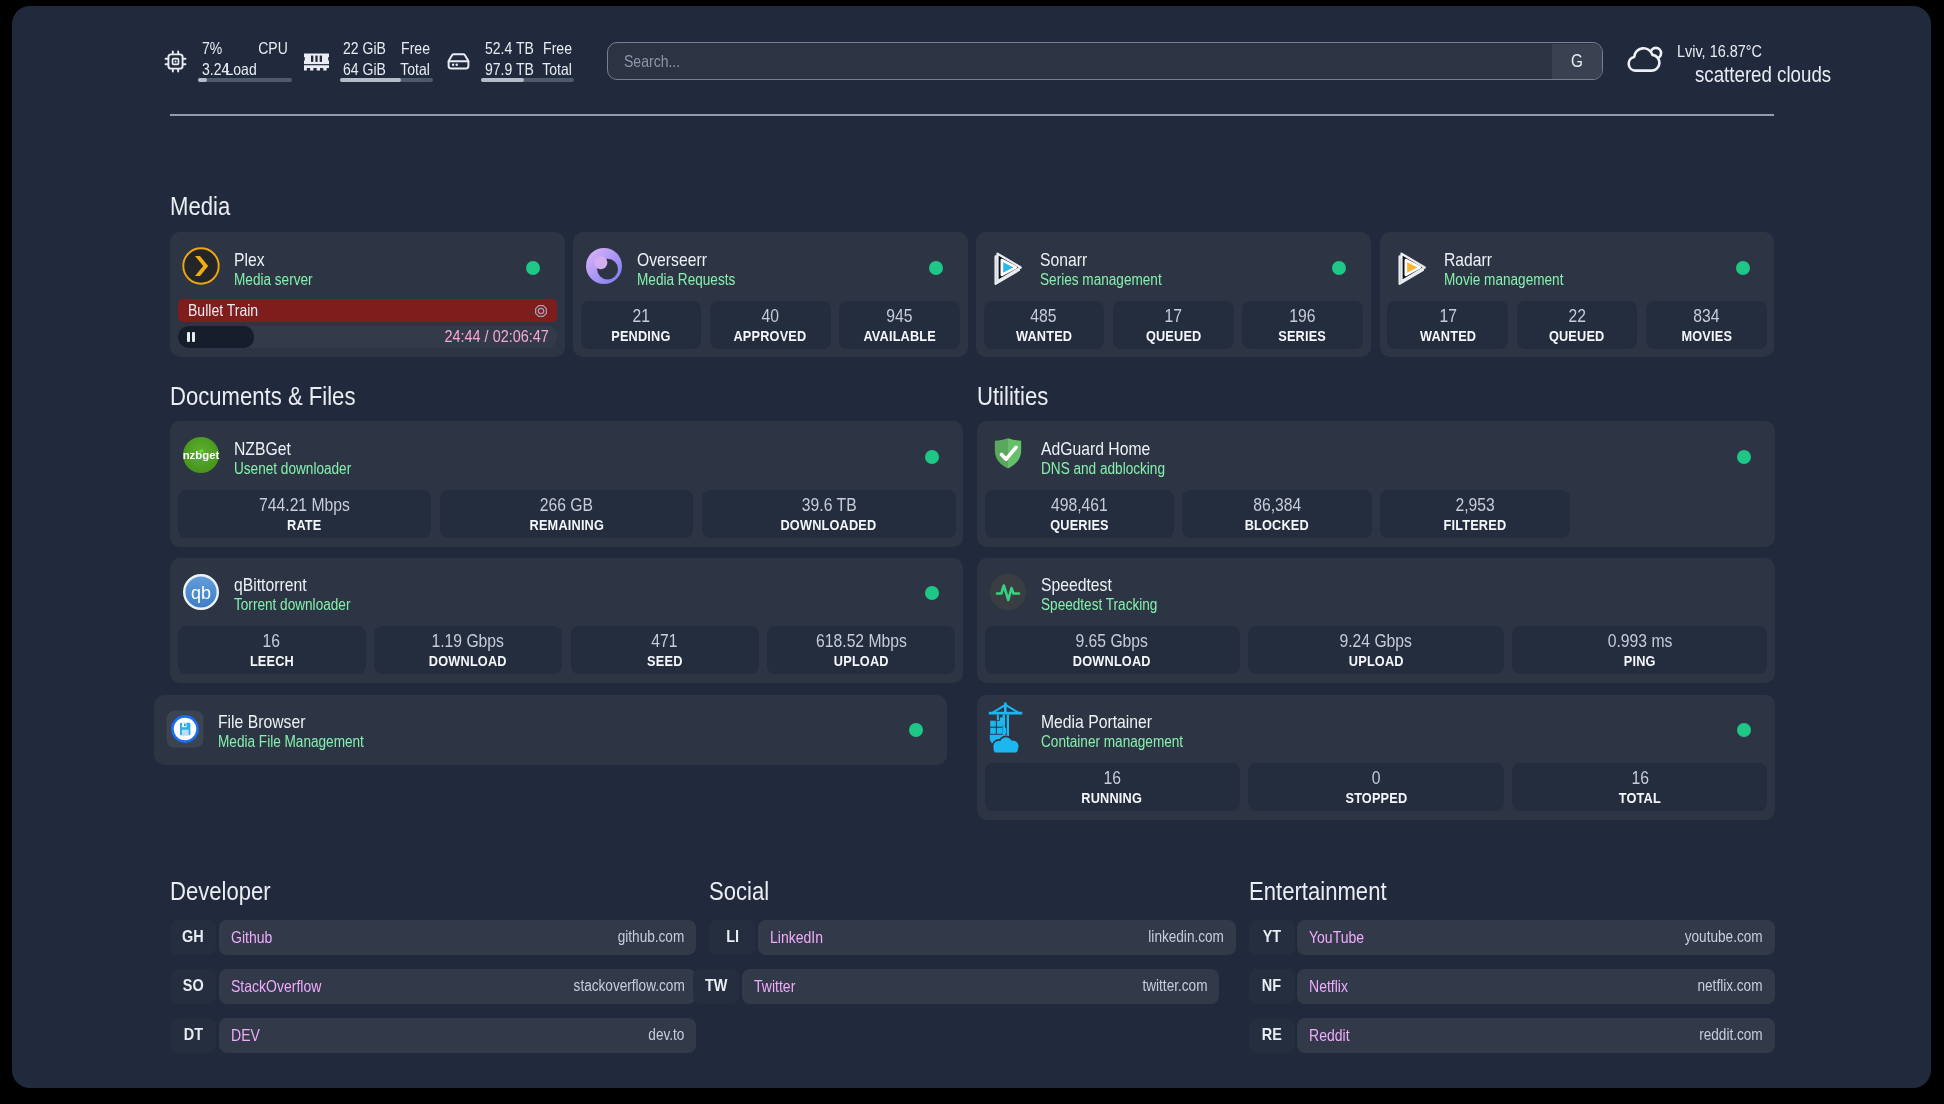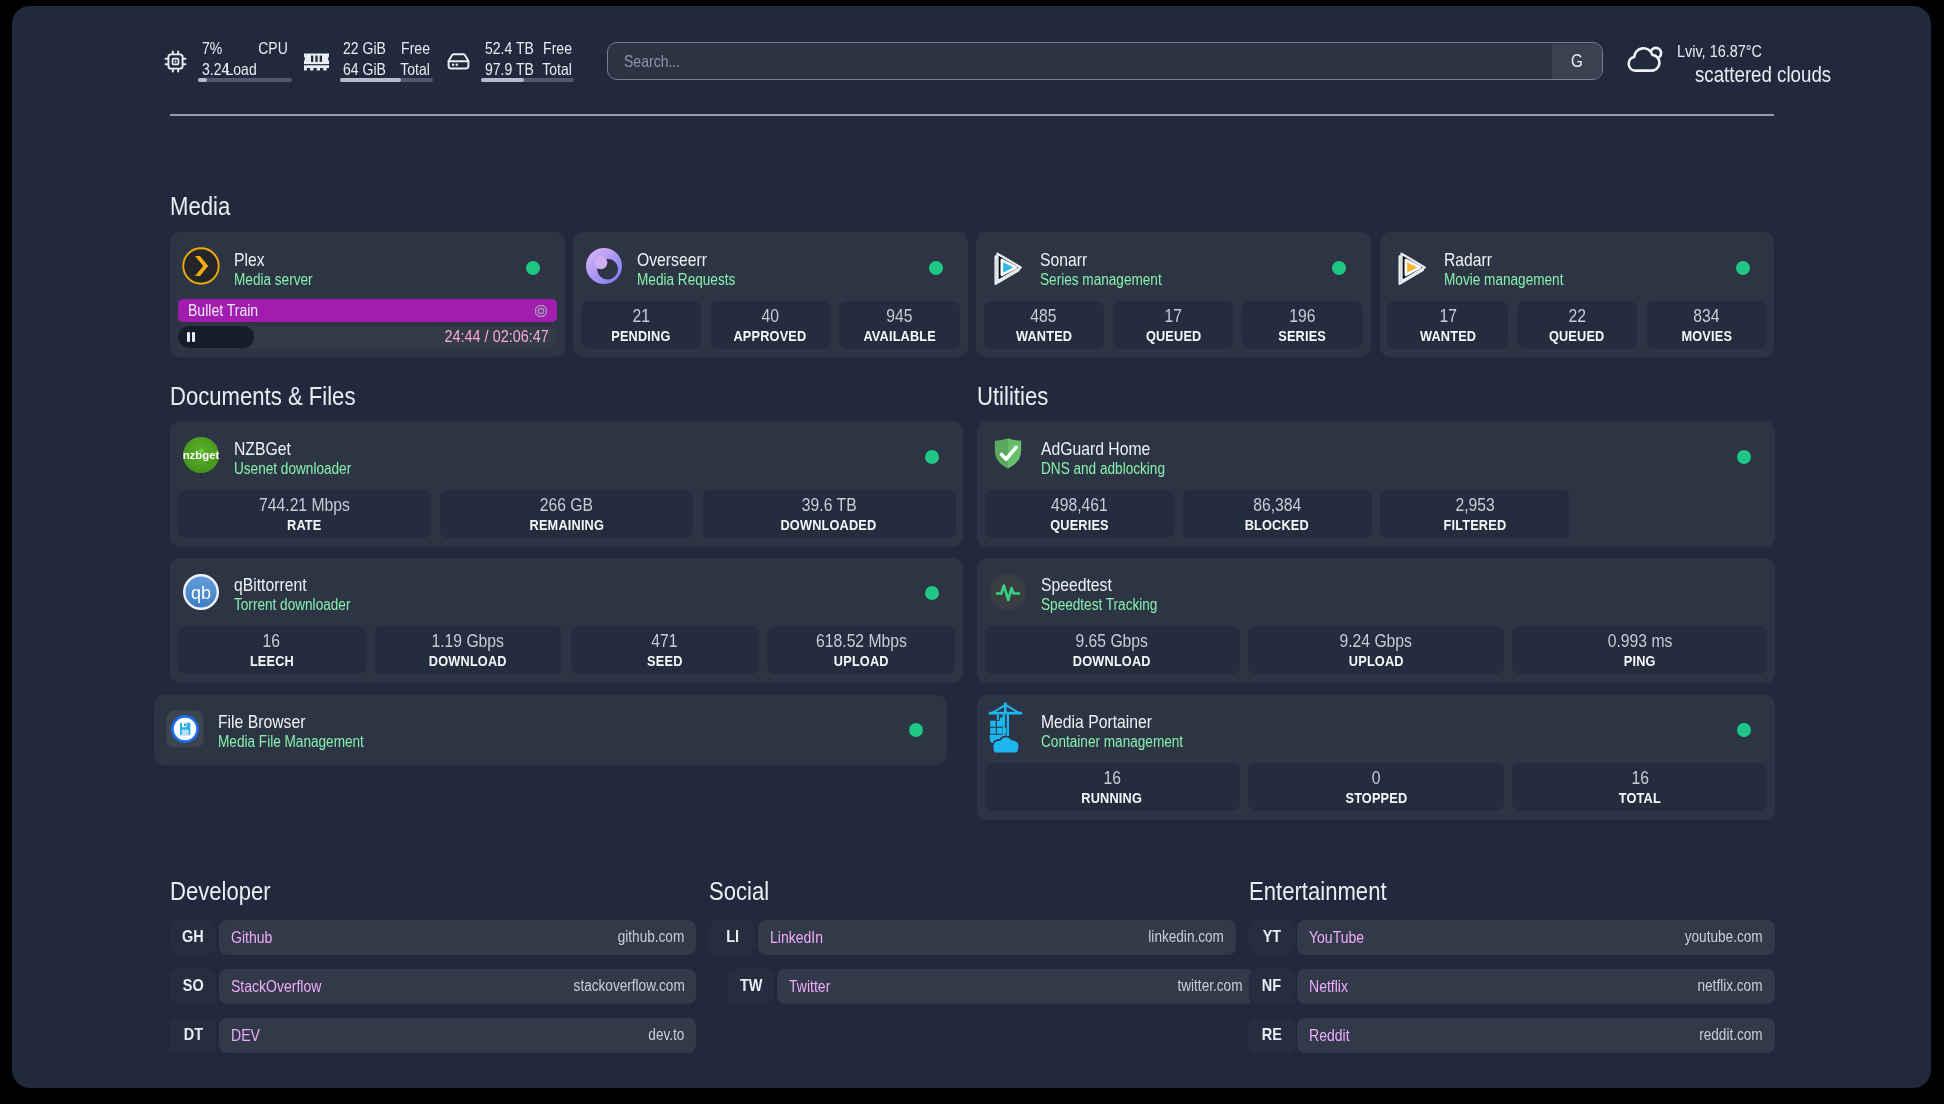--- a/index.html
+++ b/index.html
@@ -103,21 +103,21 @@
 <div class="h1" style="left:170px;top:191px"><span class="tx">Media</span></div>
 
 <div class="card" style="left:170px;top:232px;width:394.5px;height:125px">
   <svg class="cicon" width="38" height="38" viewBox="0 0 38 38">
     <circle cx="19" cy="19" r="17.7" fill="#232529" stroke="#eba70e" stroke-width="1.9"></circle>
     <path d="M13 9h5l8.2 10-8.2 10h-5l8.2-10z" fill="#f0ac10"></path>
   </svg>
   <div class="ctitle"><span class="tx">Plex</span></div>
   <div class="csub"><span class="tx">Media server</span></div>
   <div class="dot"></div>
-  <div class="abs" style="left:7.5px;top:67px;width:379.5px;height:22.5px;background:#a21caf;border-radius:5px;">
+  <div class="abs" style="left:7.5px;top:67px;width:379.5px;height:22.5px;background:#7f1d1d;border-radius:5px;">
     <div class="abs" style="left:10px;top:2px;font-size:16.5px;line-height:19px;color:#e9edf3"><span class="tx">Bullet Train</span></div>
     <svg class="abs" style="right:9px;top:4.5px" width="14" height="14" viewBox="0 0 24 24" fill="none" stroke="#9aa3b2" stroke-width="2.2">
       <path d="M8 2.8h8l5.2 5.2v8L16 21.2H8L2.8 16V8z"></path>
       <circle cx="12" cy="12" r="4.6"></circle>
     </svg>
   </div>
   <div class="abs" style="left:7.5px;top:94px;width:379.5px;height:21.5px;background:#333b4a;border-radius:10px;overflow:hidden">
     <div class="abs" style="left:0;top:0;width:76px;height:21.5px;background:#161d2b;border-radius:10px"></div>
     <div class="abs" style="left:9px;top:5.5px;width:3.2px;height:10.5px;background:#e9edf3;border-radius:1px"></div>
     <div class="abs" style="left:14.6px;top:5.5px;width:3.2px;height:10.5px;background:#e9edf3;border-radius:1px"></div>
@@ -413,21 +413,21 @@
 
 <div class="bm" style="left:709.3px;top:919.5px;width:526.3px">
   <div class="ab">
         <span class="txc">LI</span>
       </div>
   <div class="bp">
         <span class="bn"><span class="tx">LinkedIn</span></span>
         <span class="bu"><span class="txr">linkedin.com</span></span>
       </div>
 </div>
-<div class="bm" style="left:728px;top:968.5px;width:526.3px">
+<div class="bm" style="left:693px;top:968.5px;width:526.3px">
   <div class="ab">
         <span class="txc">TW</span>
       </div>
   <div class="bp">
         <span class="bn"><span class="tx">Twitter</span></span>
         <span class="bu"><span class="txr">twitter.com</span></span>
       </div>
 </div>
 
 <div class="bm" style="left:1248.6px;top:919.5px;width:526.3px">

